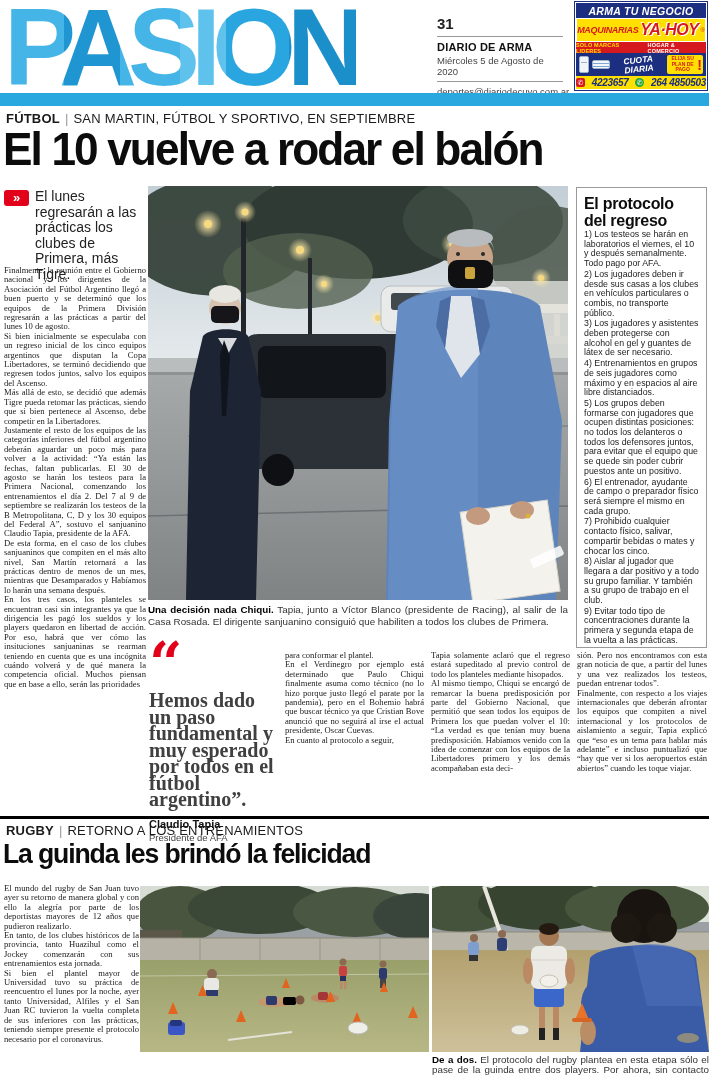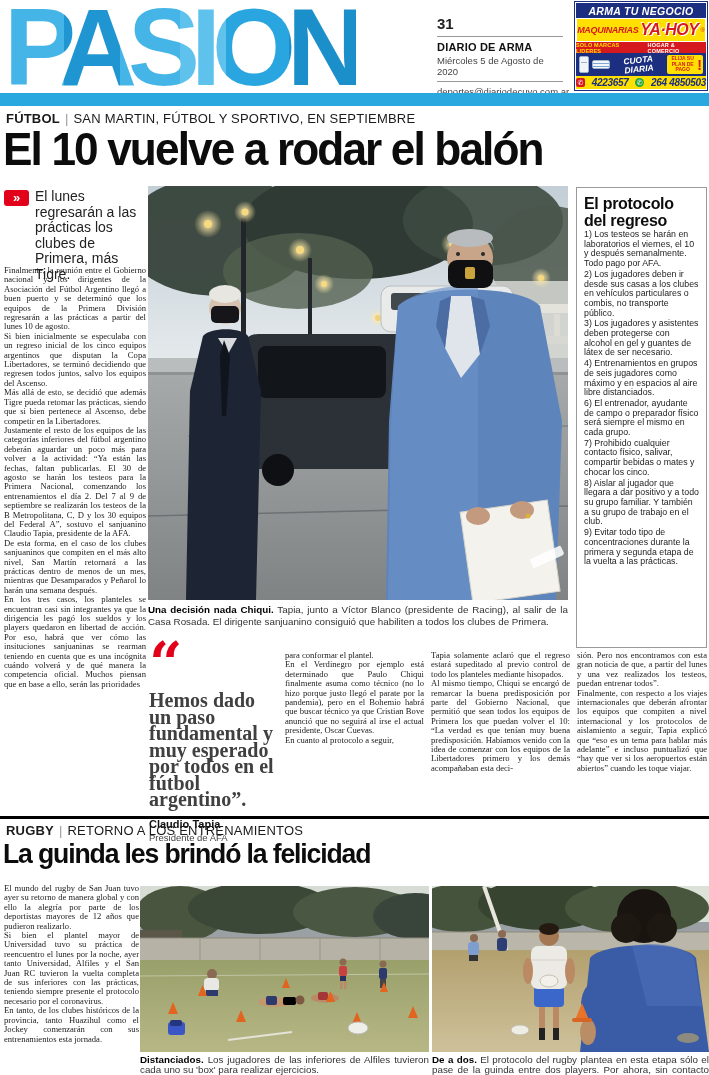--- a/index.html
+++ b/index.html
@@ -165,21 +165,21 @@
   <div class="lead">
     <span class="chevron">»</span>
     <span>El lunes regresarán a las prácticas los clubes de Primera, más Tigre.</span>
   </div>
 
   <div class="col col1 serif">
     <p>Finalmente, la reunión entre el Gobierno nacional y los dirigentes de la Asociación del Fútbol Argentino llegó a buen puerto y se determinó que los equipos de la Primera División regresarán a las prácticas a partir del lunes 10 de agosto.</p>
     <p>Si bien inicialmente se especulaba con un regreso inicial de los cinco equipos argentinos que disputan la Copa Libertadores, se terminó decidiendo que regresen todos juntos, salvo los equipos del Ascenso.</p>
     <p>Más allá de esto, se decidió que además Tigre pueda retomar las prácticas, siendo que si bien pertenece al Ascenso, debe competir en la Libertadores.</p>
     <p>Justamente el resto de los equipos de las categorías inferiores del fútbol argentino deberán aguardar un poco más para volver a la actividad: “Ya están las fechas, faltan publicarlas. El 30 de agosto se harán los testeos para la Primera Nacional, comenzando los entrenamientos el día 2. Del 7 al 9 de septiembre se realizarán los testeos de la B Metropolitana, C, D y los 30 equipos del Federal A”, sostuvo el sanjuanino Claudio Tapia, presidente de la AFA.</p>
-    <p>De esta forma, en el caso de los clubes sanjuaninos que compiten en el más alto nivel, San Martín retornará a las prácticas dentro de menos de un mes, mientras que Desamparados y Peñarol lo harán una semana después.</p>
+    <p>De esta forma, en el caso de los clubes sanjuaninos que compiten en el más alto nivel, San Martín retornará a las prácticas dentro de menos de un mes, mientras que Desamparados y Habíamos lo harán una semana después.</p>
     <p>En los tres casos, los planteles se encuentran casi sin integrantes ya que la dirigencia les pagó los sueldos y los players quedaron en libertad de acción. Por eso, habrá que ver cómo las insituciones sanjuaninas se rearman teniendo en cuenta que es una incógnita cuándo volverá y de qué manera la competencia oficial. Muchos piensan que en base a ello, serán las prioridades</p>
   </div>
 
   <div class="photo photo-main">
     <svg viewBox="0 0 420 414" preserveAspectRatio="none">
       <defs>
         <linearGradient id="skyG" x1="0" y1="0" x2="0" y2="1">
           <stop offset="0" stop-color="#c3ced6"></stop>
             <stop offset="1" stop-color="#e9edef"></stop>
         </linearGradient>
@@ -302,39 +302,40 @@
     <p>sión. Pero nos encontramos con esta gran noticia de que, a partir del lunes y una vez realizados los testeos, puedan entrenar todos”.</p>
     <p>Finalmente, con respecto a los viajes internacionales que deberán afrontar los equipos que compiten a nivel internacional y los protocolos de aislamiento a seguir, Tapia explicó que “eso es un tema para hablar más adelante” e incluso puntualizó que “hay que ver si los aeropuertos están abiertos” cuando les toque viajar.</p>
   </div>
 
   <div class="protocol">
     <h3><span>El protocolo</span><br><span>del regreso</span></h3>
     <p>1) Los testeos se harán en laboratorios el viernes, el 10 y después semanalmente. Todo pago por AFA.</p>
     <p>2) Los jugadores deben ir desde sus casas a los clubes en vehículos particulares o combis, no transporte público.</p>
     <p>3) Los jugadores y asistentes deben protegerse con alcohol en gel y guantes de látex de ser necesario.</p>
     <p>4) Entrenamientos en grupos de seis jugadores como máximo y en espacios al aire libre distanciados.</p>
+    <p>5) Los grupos deben formarse con jugadores que ocupen distintas posiciones: no todos los delanteros o todos los defensores juntos, para evitar que el equipo que se quede sin poder cubrir puestos ante un positivo.</p>
     <p>6) El entrenador, ayudante de campo o preparador físico será siempre el mismo en cada grupo.</p>
     <p>7) Prohibido cualquier contacto físico, salivar, compartir bebidas o mates y chocar los cinco.</p>
     <p>8) Aislar al jugador que llegara a dar positivo y a todo su grupo familiar. Y también a su grupo de trabajo en el club.</p>
     <p>9) Evitar todo tipo de concentraciones durante la primera y segunda etapa de la vuelta a las prácticas.</p>
 
   </div>
 
   <div class="black-rule"></div>
 
   <div class="kicker kicker-rugby">
     <b>RUGBY</b><span class="sep">|</span><span>RETORNO A LOS ENTRENAMIENTOS</span>
   </div>
 
   <h2 class="headline-rugby">La guinda les brindó la felicidad</h2>
 
   <div class="col rugby-col serif">
     <p>El mundo del rugby de San Juan tuvo ayer su retorno de manera global y con ello la alegría por parte de los deportistas mayores de 12 años que pudieron realizarlo.</p>
+    <p>En tanto, de los clubes históricos de la provincia, tanto Huazihul como el Jockey comenzarán con sus entrenamientos esta jornada.</p>
     <p>Si bien el plantel mayor de Universidad tuvo su práctica de reencuentro el lunes por la noche, ayer tanto Universidad, Alfiles y el San Juan RC tuvieron la vuelta completa de sus inferiores con las prácticas, teniendo siempre presente el protocolo necesario por el coronavirus.</p>
-    <p>En tanto, de los clubes históricos de la provincia, tanto Huazihul como el Jockey comenzarán con sus entrenamientos esta jornada.</p>
   </div>
 
   <div class="photo photo-rugby1">
     <svg viewBox="0 0 289 166" preserveAspectRatio="none">
       <defs>
         <linearGradient id="gG1" x1="0" y1="0" x2="0" y2="1">
           <stop offset="0" stop-color="#99a06a"></stop>
             <stop offset="1" stop-color="#b7b786"></stop>
         </linearGradient>
       </defs>
@@ -450,20 +451,17 @@
         <ellipse cx="160" cy="120" rx="11" ry="22" fill="#3a5ca6"></ellipse>
         <ellipse cx="156" cy="146" rx="8" ry="13" fill="#b98d66"></ellipse>
       </g>
       <path d="M143,134 l7,-17 7,17 Z" fill="#e8742c"></path>
       <rect x="140" y="132" width="20" height="4" rx="2" fill="#d86524"></rect>
       <ellipse cx="88" cy="144" rx="9" ry="5" fill="#eeede6" stroke="#c2bcab"></ellipse>
       <ellipse cx="256" cy="152" rx="11" ry="5" fill="#8d8a7f"></ellipse>
     </svg>
   </div>
 
-  <div class="caption caption-r1">
-    <b>Distanciados.</b><span> Los jugadores de las inferiores de Alfiles tuvieron cada uno su 'box' para realizar ejercicios.</span>
-  </div>
   <div class="caption caption-r2">
     <b>De a dos.</b><span> El protocolo del rugby plantea en esta etapa sólo el pase de la guinda entre dos players. Por ahora, sin contacto físico.</span>
   </div>
 
 </div>
 
 </body></html>

